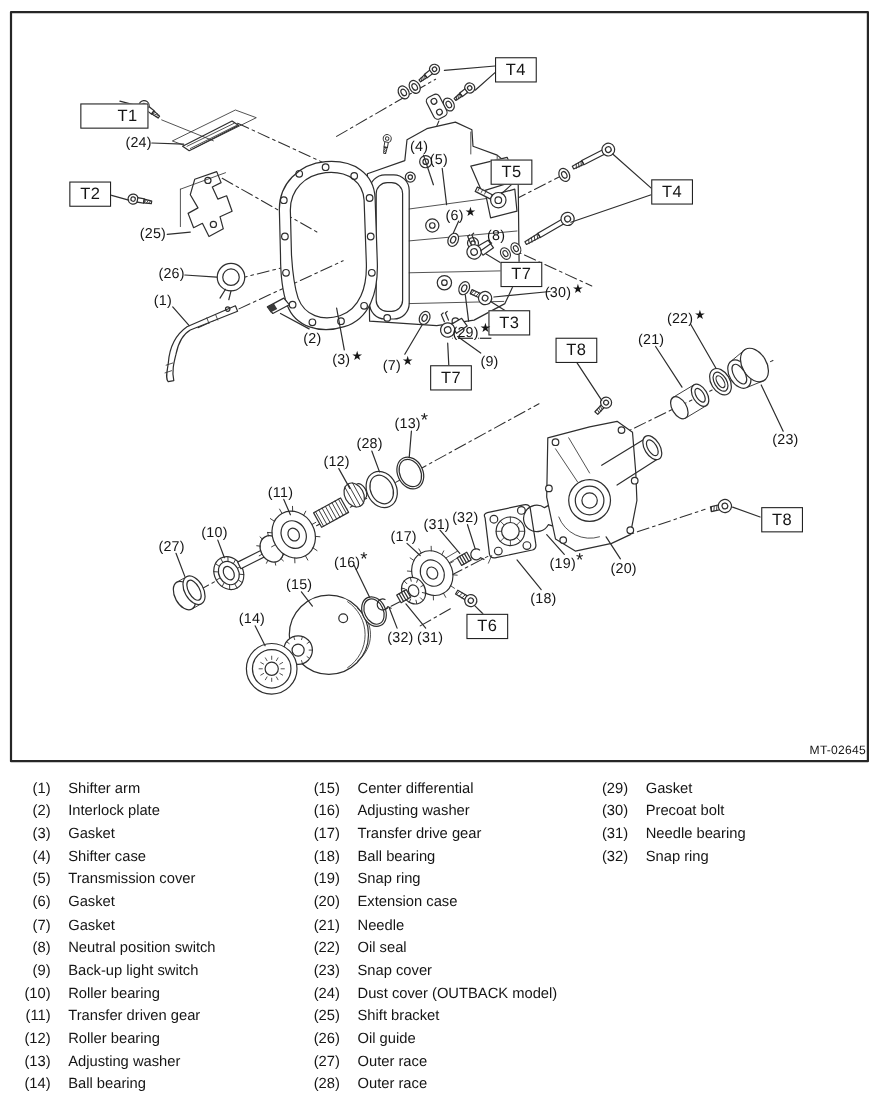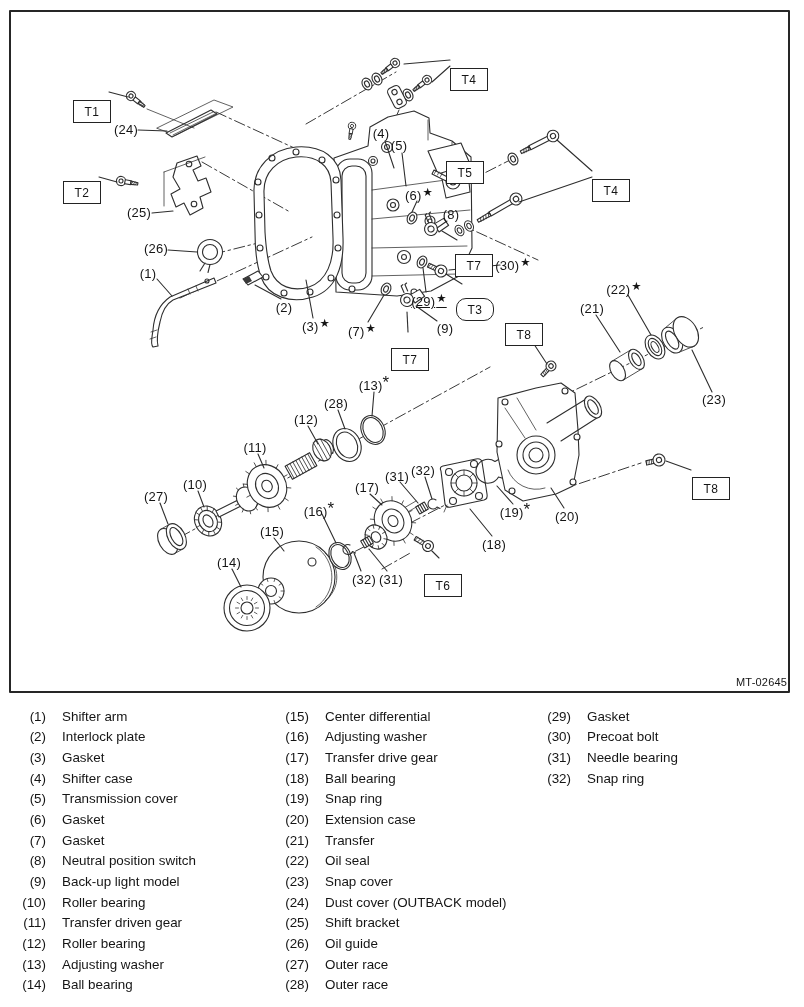--- a/index.html
+++ b/index.html
@@ -10,21 +10,21 @@
   #art .fw{fill:#fff;}
   #art .dk{fill:#3a3a3a;stroke:none;}
   #art .dash{stroke-dasharray:11 3.5 2.5 3.5;stroke-width:.95;}
   #art .lead{stroke-width:.9;}
   #art .thin{stroke-width:.75;}
   #art .bdr{stroke-width:2;stroke:#262626;}
   .callout{position:absolute;transform:translate(-50%,-50%);font-size:13px;white-space:nowrap;letter-spacing:.2px;}
   .mstar{font-size:11.5px;vertical-align:4px;margin-left:1px;}
   .mast{font-size:17px;vertical-align:2px;margin-left:0px;line-height:0;}
   .tbox{position:absolute;width:36px;height:21px;border:1.7px solid #232323;background:#fff;
-        display:flex;align-items:center;justify-content:center;font-size:12px;letter-spacing:.4px;margin-top:16px;}
+        display:flex;align-items:center;justify-content:center;font-size:15px;letter-spacing:.4px;}
   .figcode{position:absolute;left:736px;top:676px;font-size:11px;letter-spacing:.2px;}
   .plist{position:absolute;left:0;top:706px;width:804px;}
   .plist-col{position:absolute;top:0;}
   .col1{left:14px;} .col2{left:277px;} .col3{left:539px;}
   .prow{display:flex;align-items:center;height:20.65px;font-size:13.4px;}
   .pnum{width:32px;text-align:right;flex:none;}
   .pname{margin-left:16px;white-space:nowrap;text-align:right;}
 </style>
 </head>
 <body>
@@ -391,27 +391,27 @@
     <line x1="425" y1="477" x2="432" y2="499"></line>
     <line x1="322" y1="514" x2="336" y2="543"></line>
     <line x1="274" y1="538" x2="284" y2="551"></line>
     <line x1="232" y1="569" x2="241" y2="587"></line>
     <line x1="361" y1="571" x2="354" y2="553"></line>
     <line x1="387" y1="571" x2="369" y2="549"></line>
   </g>
 </svg>
 
 <div style="position:absolute;left:0;top:0;width:804px;height:693px;">
-    <div class="tbox" style="left: 73px; top: 84px;">T1</div>
+    <div class="tbox" style="left: 73px; top: 94px; padding-left: 24px;">T1</div>
     <div class="tbox" style="left: 63px; top: 165px;">T2</div>
     <div class="tbox" style="left: 450px; top: 52px;">T4</div>
     <div class="tbox" style="left: 446px; top: 145px;">T5</div>
     <div class="tbox" style="left: 592px; top: 163px;">T4</div>
     <div class="tbox" style="left: 455px; top: 238px;">T7</div>
-    <div class="tbox" style="left: 456px; top: 282px; border-radius: 10px;">T3</div>
+    <div class="tbox" style="left: 444px; top: 282px;">T3</div>
     <div class="tbox" style="left: 505px; top: 307px;">T8</div>
     <div class="tbox" style="left: 391px; top: 332px;">T7</div>
     <div class="tbox" style="left: 692px; top: 461px;">T8</div>
     <div class="tbox" style="left: 424px; top: 558px;">T6</div>
     <div class="callout" style="left: 126px; top: 129px;">(24)</div>
     <div class="callout" style="left: 139px; top: 212px;">(25)</div>
     <div class="callout" style="left: 156px; top: 248px;">(26)</div>
     <div class="callout" style="left: 148px; top: 273px;">(1)</div>
     <div class="callout" style="left: 284px; top: 307px;">(2)</div>
     <div class="callout" style="left: 316px; top: 325px;">(3)<span class="mstar">★</span></div>
@@ -474,21 +474,21 @@
       <div class="prow">
         <span class="pnum">(7)</span>
         <span class="pname">Gasket</span>
       </div>
       <div class="prow">
         <span class="pnum">(8)</span>
         <span class="pname">Neutral position switch</span>
       </div>
       <div class="prow">
         <span class="pnum">(9)</span>
-        <span class="pname">Back-up light model</span>
+        <span class="pname">Back-up light switch</span>
       </div>
       <div class="prow">
         <span class="pnum">(10)</span>
         <span class="pname">Roller bearing</span>
       </div>
       <div class="prow">
         <span class="pnum">(11)</span>
         <span class="pname">Transfer driven gear</span>
       </div>
       <div class="prow">
@@ -524,21 +524,21 @@
       <div class="prow">
         <span class="pnum">(19)</span>
         <span class="pname">Snap ring</span>
       </div>
       <div class="prow">
         <span class="pnum">(20)</span>
         <span class="pname">Extension case</span>
       </div>
       <div class="prow">
         <span class="pnum">(21)</span>
-        <span class="pname">Transfer</span>
+        <span class="pname">Needle</span>
       </div>
       <div class="prow">
         <span class="pnum">(22)</span>
         <span class="pname">Oil seal</span>
       </div>
       <div class="prow">
         <span class="pnum">(23)</span>
         <span class="pname">Snap cover</span>
       </div>
       <div class="prow">

